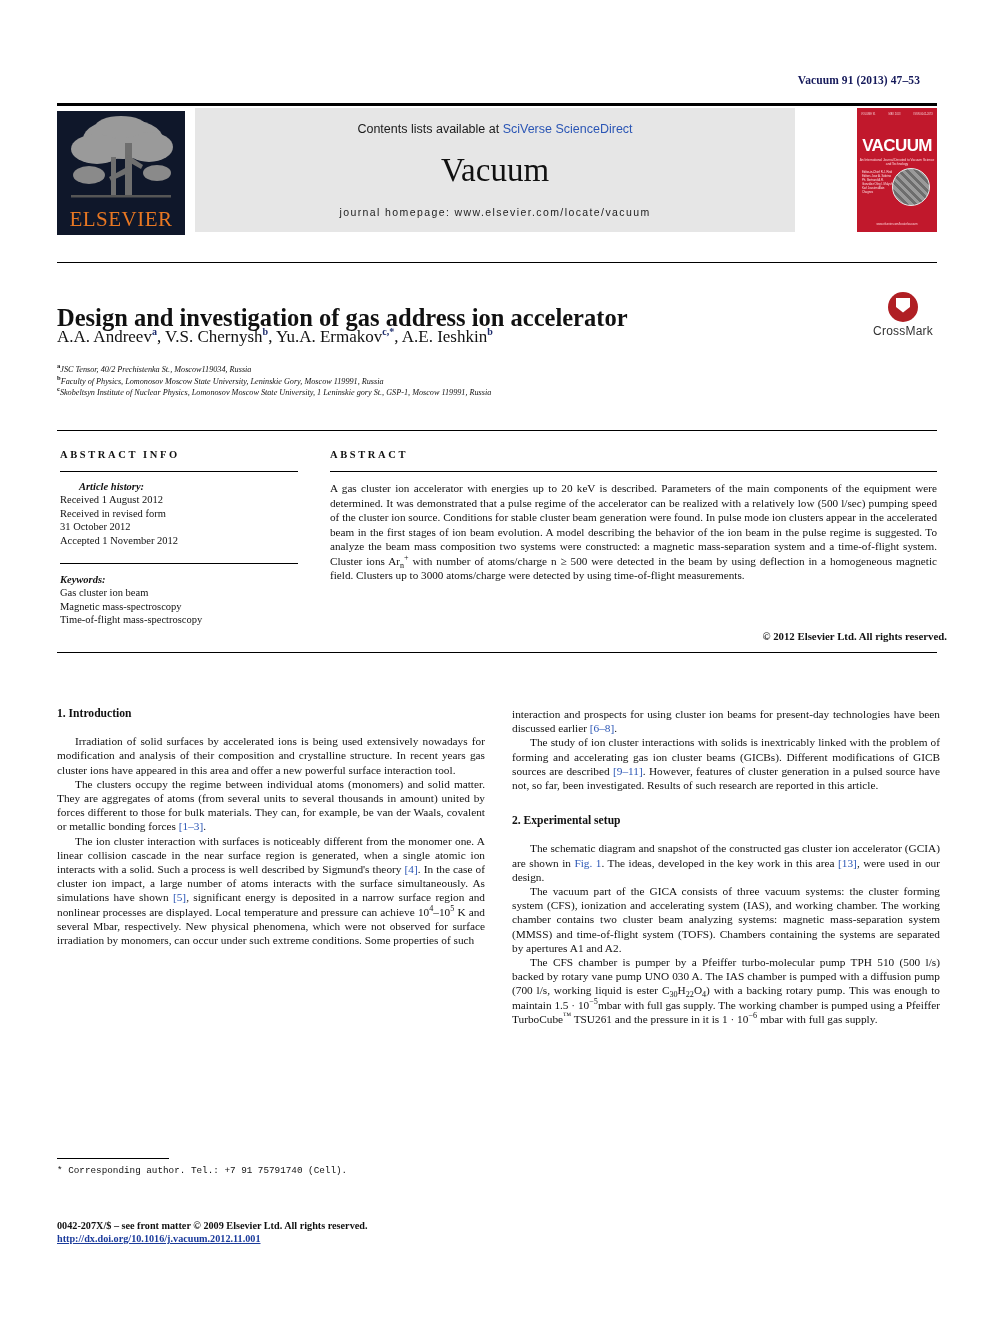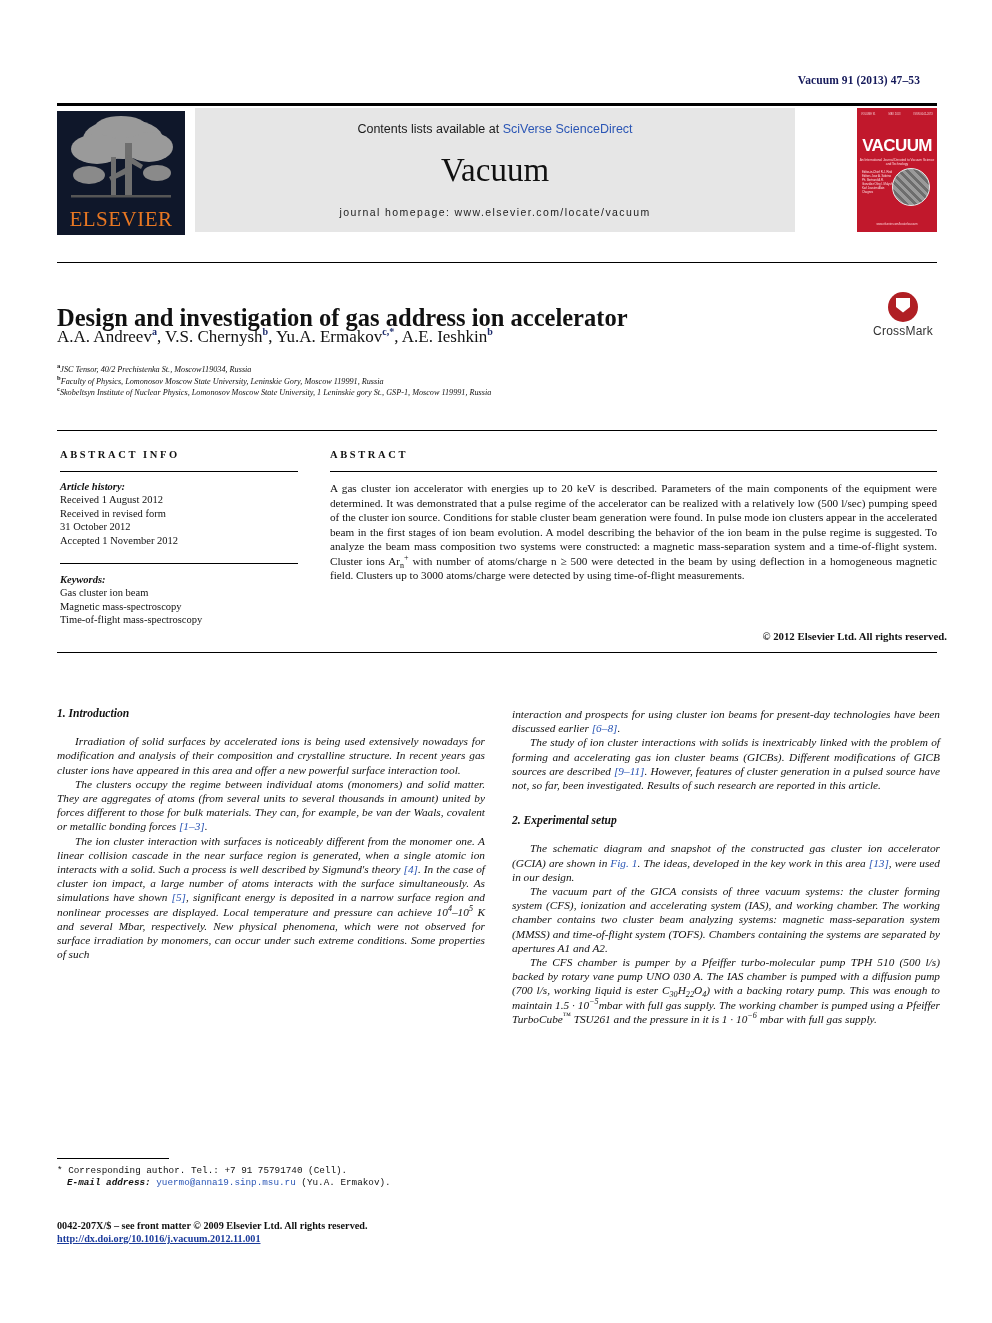--- a/index.html
+++ b/index.html
@@ -290,21 +290,21 @@
 
   .article-history {
     position: absolute;
     left: 60px; top: 480px;
     width: 250px;
     font-family: "Liberation Serif", serif;
     font-size: 10.5px;
     line-height: 13.4px;
     color: #111;
   }
-  .article-history .lab { font-style: italic; font-weight: bold; }
+  .article-history .lab { font-style: italic; font-weight: bold; margin-left: 19px; }
   .hist-rule {
     position: absolute;
     left: 60px; top: 563px;
     width: 238px; height: 1px;
     background: #000;
   }
   .keywords {
     position: absolute;
     left: 60px; top: 573px;
     width: 250px;
@@ -345,21 +345,20 @@
   
   .body-col {
     position: absolute;
     top: 707px;
     width: 428px;
     font-family: "Liberation Serif", serif;
     font-size: 11.3px;
     line-height: 14.2px;
     text-align: justify;
     color: #111;
-    font-style: italic;
   }
   .col-left  { left: 57px; }
   .col-right { left: 512px; }
   .body-col p { margin: 0; text-indent: 18px; }
   .body-col p.noindent { text-indent: 0; }
   .sec-head {
     font-weight: bold;
     font-size: 11.6px;
     text-indent: 0 !important;
     margin: 0 0 13px 0 !important;
@@ -537,25 +536,20 @@
     <p>The vacuum part of the GICA consists of three vacuum systems: the cluster forming system (CFS), ionization and accelerating system (IAS), and working chamber. The working chamber contains two cluster beam analyzing systems: magnetic mass-separation system (MMSS) and time-of-flight system (TOFS). Chambers containing the systems are separated by apertures A1 and A2.</p>
     <p><span>The CFS chamber is pumper by a Pfeiffer turbo-molecular pump TPH 510 (500 l/s) backed by rotary vane pump UNO 030 A. The IAS chamber is pumped with a diffusion pump (700 l/s, working liquid is ester C</span><sub>30</sub><span>H</span><sub>22</sub><span>O</span><sub>4</sub><span>) with a backing rotary pump. This was enough to maintain 1.5 · 10</span><sup>−5</sup><span>mbar with full gas supply. The working chamber is pumped using a Pfeiffer TurboCube</span><sup>™</sup><span> TSU261 and the pressure in it is 1 · 10</span><sup>−6</sup><span> mbar with full gas supply.</span></p>
   </div>
 
   <div class="fn-rule"></div>
   <div class="footnote">
     <div>
       <span>*</span>
       <span>Corresponding author. Tel.: +7 91 75791740 (Cell).</span>
     </div>
-    <div style="padding-left:10px">
-      <span class="em">E-mail address:</span>
-      <span class="mail-link">yuermo@anna19.sinp.msu.ru</span>
-      <span>(Yu.A. Ermakov).</span>
-    </div>
   </div>
 
   <div class="imprint">
     <span>0042-207X/$ – see front matter © 2009 Elsevier Ltd. All rights reserved.</span>
     <span class="doi-link">http://dx.doi.org/10.1016/j.vacuum.2012.11.001</span>
   </div>
 
 </div>
 
 </body></html>

